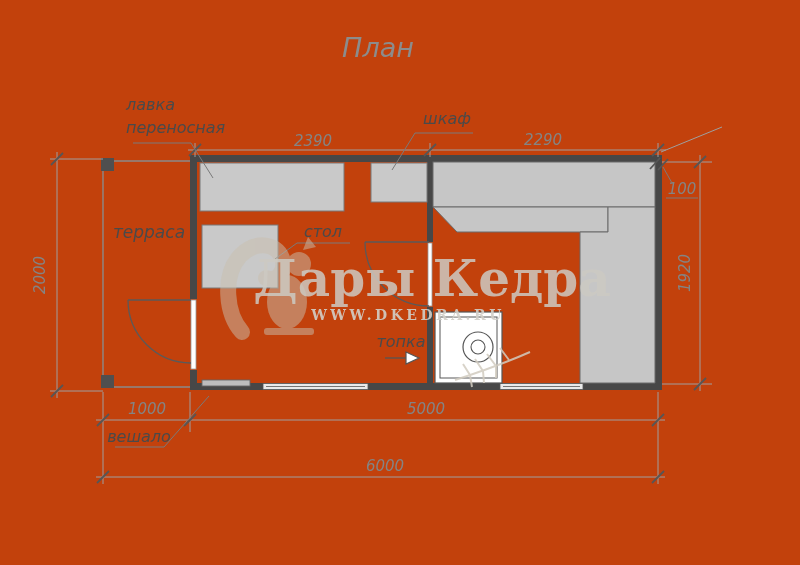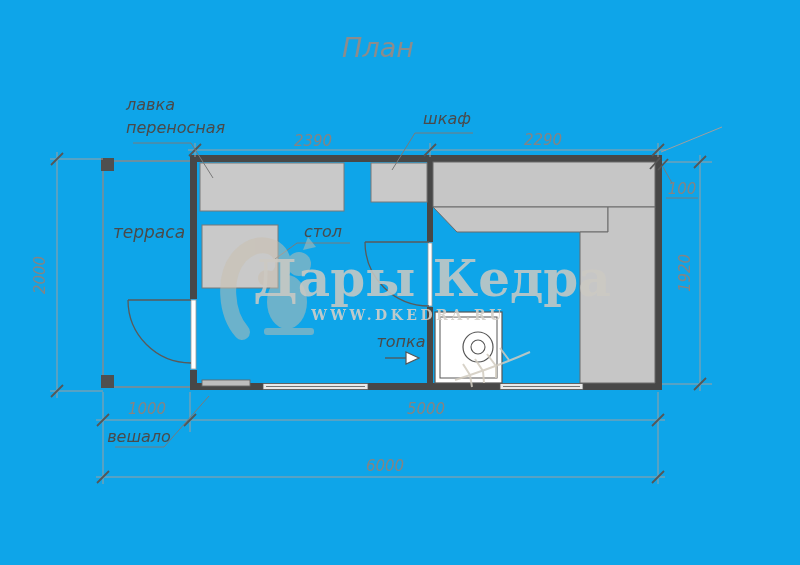--- a/index.html
+++ b/index.html
@@ -1,16 +1,16 @@
 <!DOCTYPE html>
 <html><head>
 <meta charset="utf-8">
 <style>
   html,body{margin:0;padding:0;background:#ffffff;}
-  .stage{position:relative;width:800px;height:565px;background:#0ea5e9;overflow:hidden;
+  .stage{position:relative;width:800px;height:565px;background:#c2410c;overflow:hidden;
          font-family:"DejaVu Sans",sans-serif;}
   svg{position:absolute;left:0;top:0;}
   text{font-family:"DejaVu Sans",sans-serif;}
   .lbl{font-style:italic;font-size:16px;fill:#4a4a4a;}
   .lbl-big{font-style:italic;font-size:17px;fill:#4a4a4a;}
   .dim{font-style:italic;font-size:15px;fill:#848484;}
   .title-txt{font-style:italic;font-size:27px;fill:#8c8c8c;font-weight:300;}
   .wm-brand{font-family:"DejaVu Serif",serif;font-weight:bold;font-size:50px;fill:#cdcac3;}
   .wm-url{font-family:"DejaVu Serif",serif;font-weight:bold;font-size:14px;fill:#d2cfc8;letter-spacing:3.5px;}
   .thin{stroke:#9f9f9f;stroke-width:1;fill:none;}

